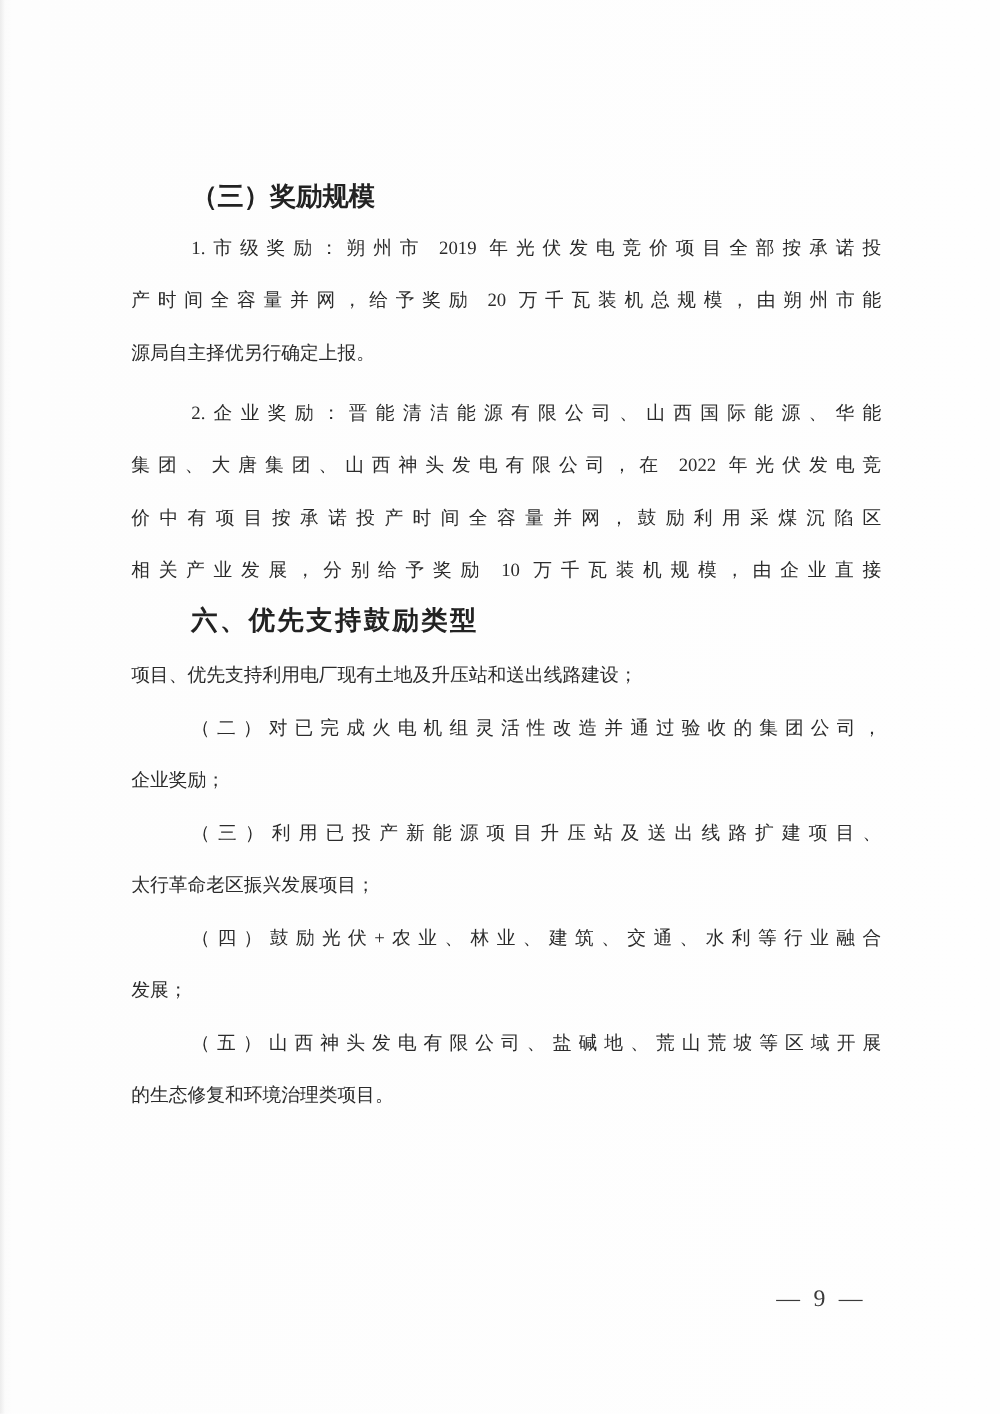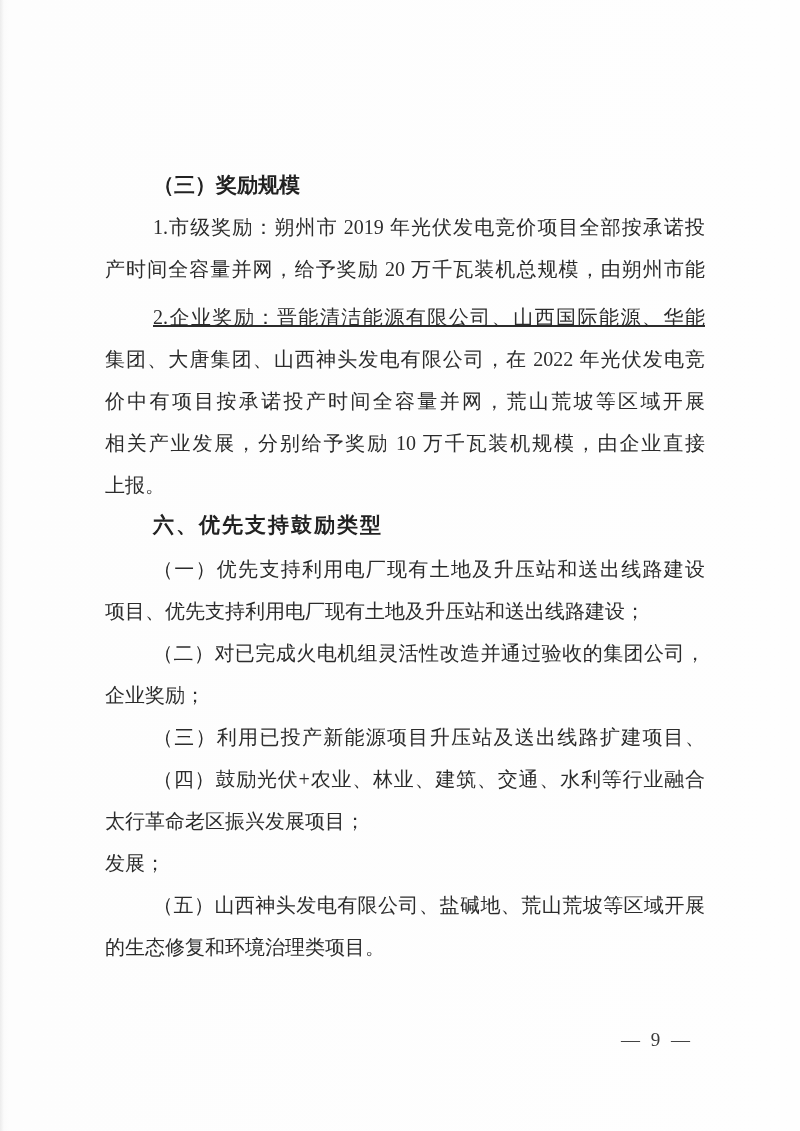--- a/index.html
+++ b/index.html
@@ -12,47 +12,47 @@
     position: relative;
     width: 800px;
     height: 1131px;
     background: linear-gradient(90deg, #ececec 0px, #fbfbfb 4px, #fdfdfd 10px, #fefefe 100%);
     color: #2b2b2b;
     overflow: hidden;
   }
   .content {
     position: absolute;
     left: 105px;
-    top: 164px;
+    top: 136px;
     width: 600px;
   }
   .line {
     height: 42px;
     line-height: 42px;
-    font-size: 20px;
+    font-size: 15px;
     overflow: hidden;
     white-space: pre-wrap;
   }
   .full {
     text-align: justify;
     text-align-last: justify;
     text-justify: inter-character;
   }
   .ind { padding-left: 48px; }
   .h {
     height: 42px;
     line-height: 42px;
     font-size: 21px;
     font-weight: bold;
     padding-left: 48px;
     color: #222;
   }
   .hA { font-family: "Liberation Serif", serif; }
   .hB { font-family: Liberation Mono, monospace; letter-spacing: 2px; }
-  .gap { margin-top: 6px; text-decoration: underline; }
+  .gap { margin-top: 6px; }
   .pagenum {
     position: absolute;
     top: 1026px;
     right: 107px;
     height: 28px;
     line-height: 28px;
     font-size: 19px;
     letter-spacing: 3px;
     color: #3a3a3a;
     font-family: "Liberation Serif", serif;
@@ -61,39 +61,38 @@
 </head>
 <body>
 
 <div class="page">
   <main class="content">
 
     <div class="h hA">（三）奖励规模</div>
 
     <div class="line full ind">1.市级奖励：朔州市 2019 年光伏发电竞价项目全部按承诺投</div>
     <div class="line full">产时间全容量并网，给予奖励 20 万千瓦装机总规模，由朔州市能</div>
+    <div class="line">源局自主择优另行确定上报。</div>
 
     <div class="line full ind gap">2.企业奖励：晋能清洁能源有限公司、山西国际能源、华能</div>
     <div class="line full">集团、大唐集团、山西神头发电有限公司，在 2022 年光伏发电竞</div>
-    <div class="line full">价中有项目按承诺投产时间全容量并网，荒山荒坡等区域开展</div>
+    <div class="line full">价中有项目按承诺投产时间全容量并网，鼓励利用采煤沉陷区</div>
     <div class="line full">相关产业发展，分别给予奖励 10 万千瓦装机规模，由企业直接</div>
-    <div class="line">上报。</div>
 
     <div class="h hB">六、优先支持鼓励类型</div>
 
-    <div class="line full ind">（一）优先支持利用电厂现有土地及升压站和送出线路建设</div>
     <div class="line">项目、优先支持利用电厂现有土地及升压站和送出线路建设；</div>
 
     <div class="line full ind">（二）对已完成火电机组灵活性改造并通过验收的集团公司，</div>
     <div class="line">企业奖励；</div>
 
     <div class="line full ind">（三）利用已投产新能源项目升压站及送出线路扩建项目、</div>
+    <div class="line">太行革命老区振兴发展项目；</div>
+
     <div class="line full ind">（四）鼓励光伏+农业、林业、建筑、交通、水利等行业融合</div>
-
-    <div class="line">太行革命老区振兴发展项目；</div>
     <div class="line">发展；</div>
 
     <div class="line full ind">（五）山西神头发电有限公司、盐碱地、荒山荒坡等区域开展</div>
     <div class="line">的生态修复和环境治理类项目。</div>
 
   </main>
 
   <div class="pagenum">— 9 —</div>
 </div>
 

